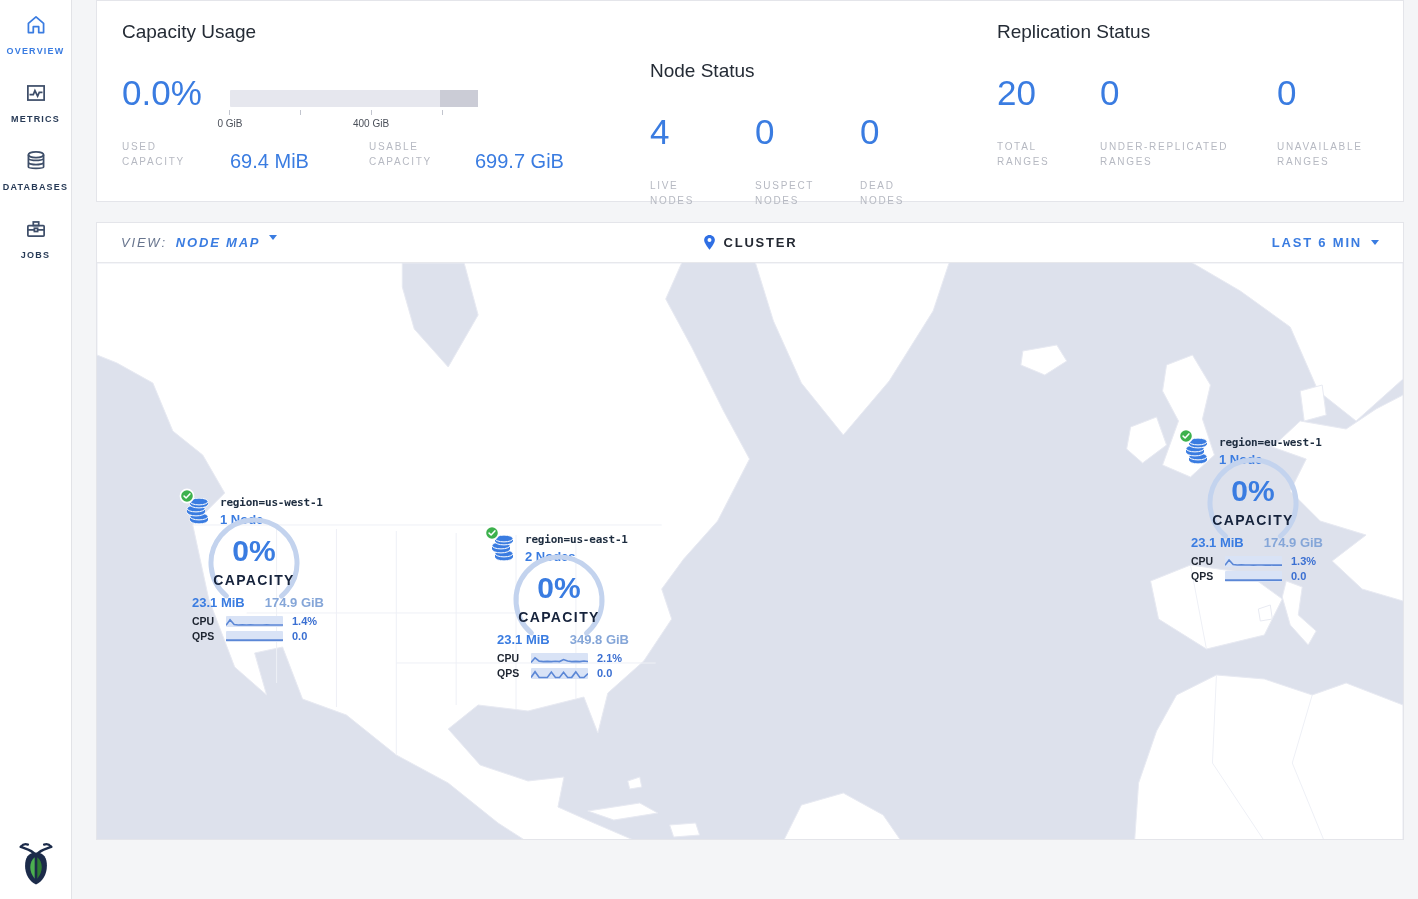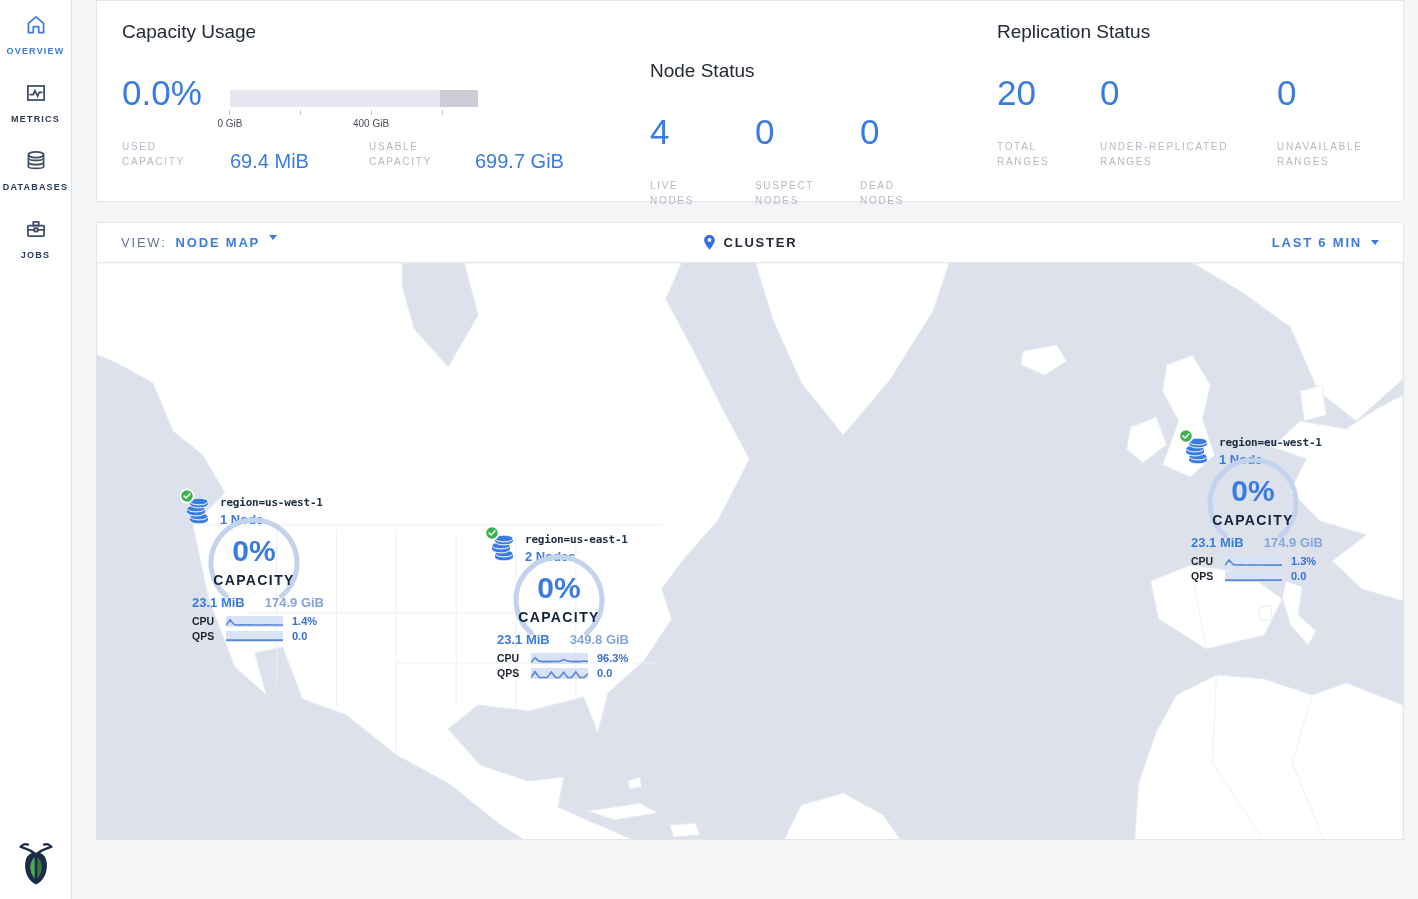--- a/index.html
+++ b/index.html
@@ -45,21 +45,21 @@
   .stat-value { position:absolute; top:53px; font-size:35px; line-height:38px; color:#3a7ce1; }
   .stat-label { position:absolute; top:118px; font-size:10px; letter-spacing:1.7px; line-height:1.5; color:#b6b9c2; }
   .s0{left:0}.s1{left:105px}.s2{left:210px}
   .r0{left:0}.r1{left:103px}.r2{left:280px}
   .w50{width:52px}.w70{width:72px}.w110{width:112px}.w160{width:164px}
 
   
   .map-card { margin-top:20px; height:618px; position:relative; }
   .viewbar { height:40px; display:flex; align-items:center; padding:0 24px;
              border-bottom:1px solid #e7e8ec; position:relative; font-size:13px; letter-spacing:1.8px; }
-  .view-group { display:flex; align-items:flex-start; gap:9px; cursor:pointer; }
+  .view-group { display:flex; align-items:flex-start; gap:9px; cursor:pointer;font-style:italic; }
   .view-label { color:#68758e; }
   .view-value { color:#3a7ce1; font-weight:700; }
   .caret { width:0; height:0; border-left:4.5px solid transparent; border-right:4.5px solid transparent;
            border-top:5.5px solid #3a7ce1; display:inline-block; }
   .vb-center { position:absolute; left:50%; top:0; height:100%; transform:translateX(-50%);
                display:flex; align-items:center; gap:7px; color:#242933; font-weight:700; cursor:pointer; }
   .time-group { margin-left:auto; display:flex; align-items:center; gap:9px; color:#3a7ce1; font-weight:600; cursor:pointer; }
 
   .map-area { position:relative; height:576px; background:#dde1ec; overflow:hidden; }
   .world { position:absolute; inset:0; width:100%; height:100%; }
@@ -372,21 +372,21 @@
             <span class="r-used">23.1 MiB</span>
             <span class="r-total">349.8 GiB</span>
           </div>
           <div class="metric-row">
             <span class="m-label">CPU</span>
             <span class="m-spark">
                 <svg viewBox="0 0 100 20" preserveAspectRatio="none">
                   <polyline points="0.0,17.3 7.1,8.8 14.3,14.8 21.4,15.6 28.6,15.3 35.7,15.6 42.9,14.9 50.0,15.6 57.1,11.9 64.3,14.4 71.4,15.6 78.6,15.3 85.7,15.6 92.9,14.6 100.0,15.6" fill="none" stroke="#5b87d6" stroke-width="1.6" vector-effect="non-scaling-stroke"></polyline>
                 </svg>
               </span>
-            <span class="m-val">96.3%</span>
+            <span class="m-val">2.1%</span>
           </div>
           <div class="metric-row">
             <span class="m-label">QPS</span>
             <span class="m-spark">
                 <svg viewBox="0 0 100 20" preserveAspectRatio="none">
                   <polyline points="0.0,17.3 7.1,6.8 14.3,17.3 21.4,17.3 28.6,17.3 35.7,7.4 42.9,17.3 50.0,17.3 57.1,7.8 64.3,17.3 71.4,17.0 78.6,7.1 85.7,17.3 92.9,17.3 100.0,10.2" fill="none" stroke="#5b87d6" stroke-width="1.6" vector-effect="non-scaling-stroke"></polyline>
                 </svg>
               </span>
             <span class="m-val">0.0</span>
           </div>

